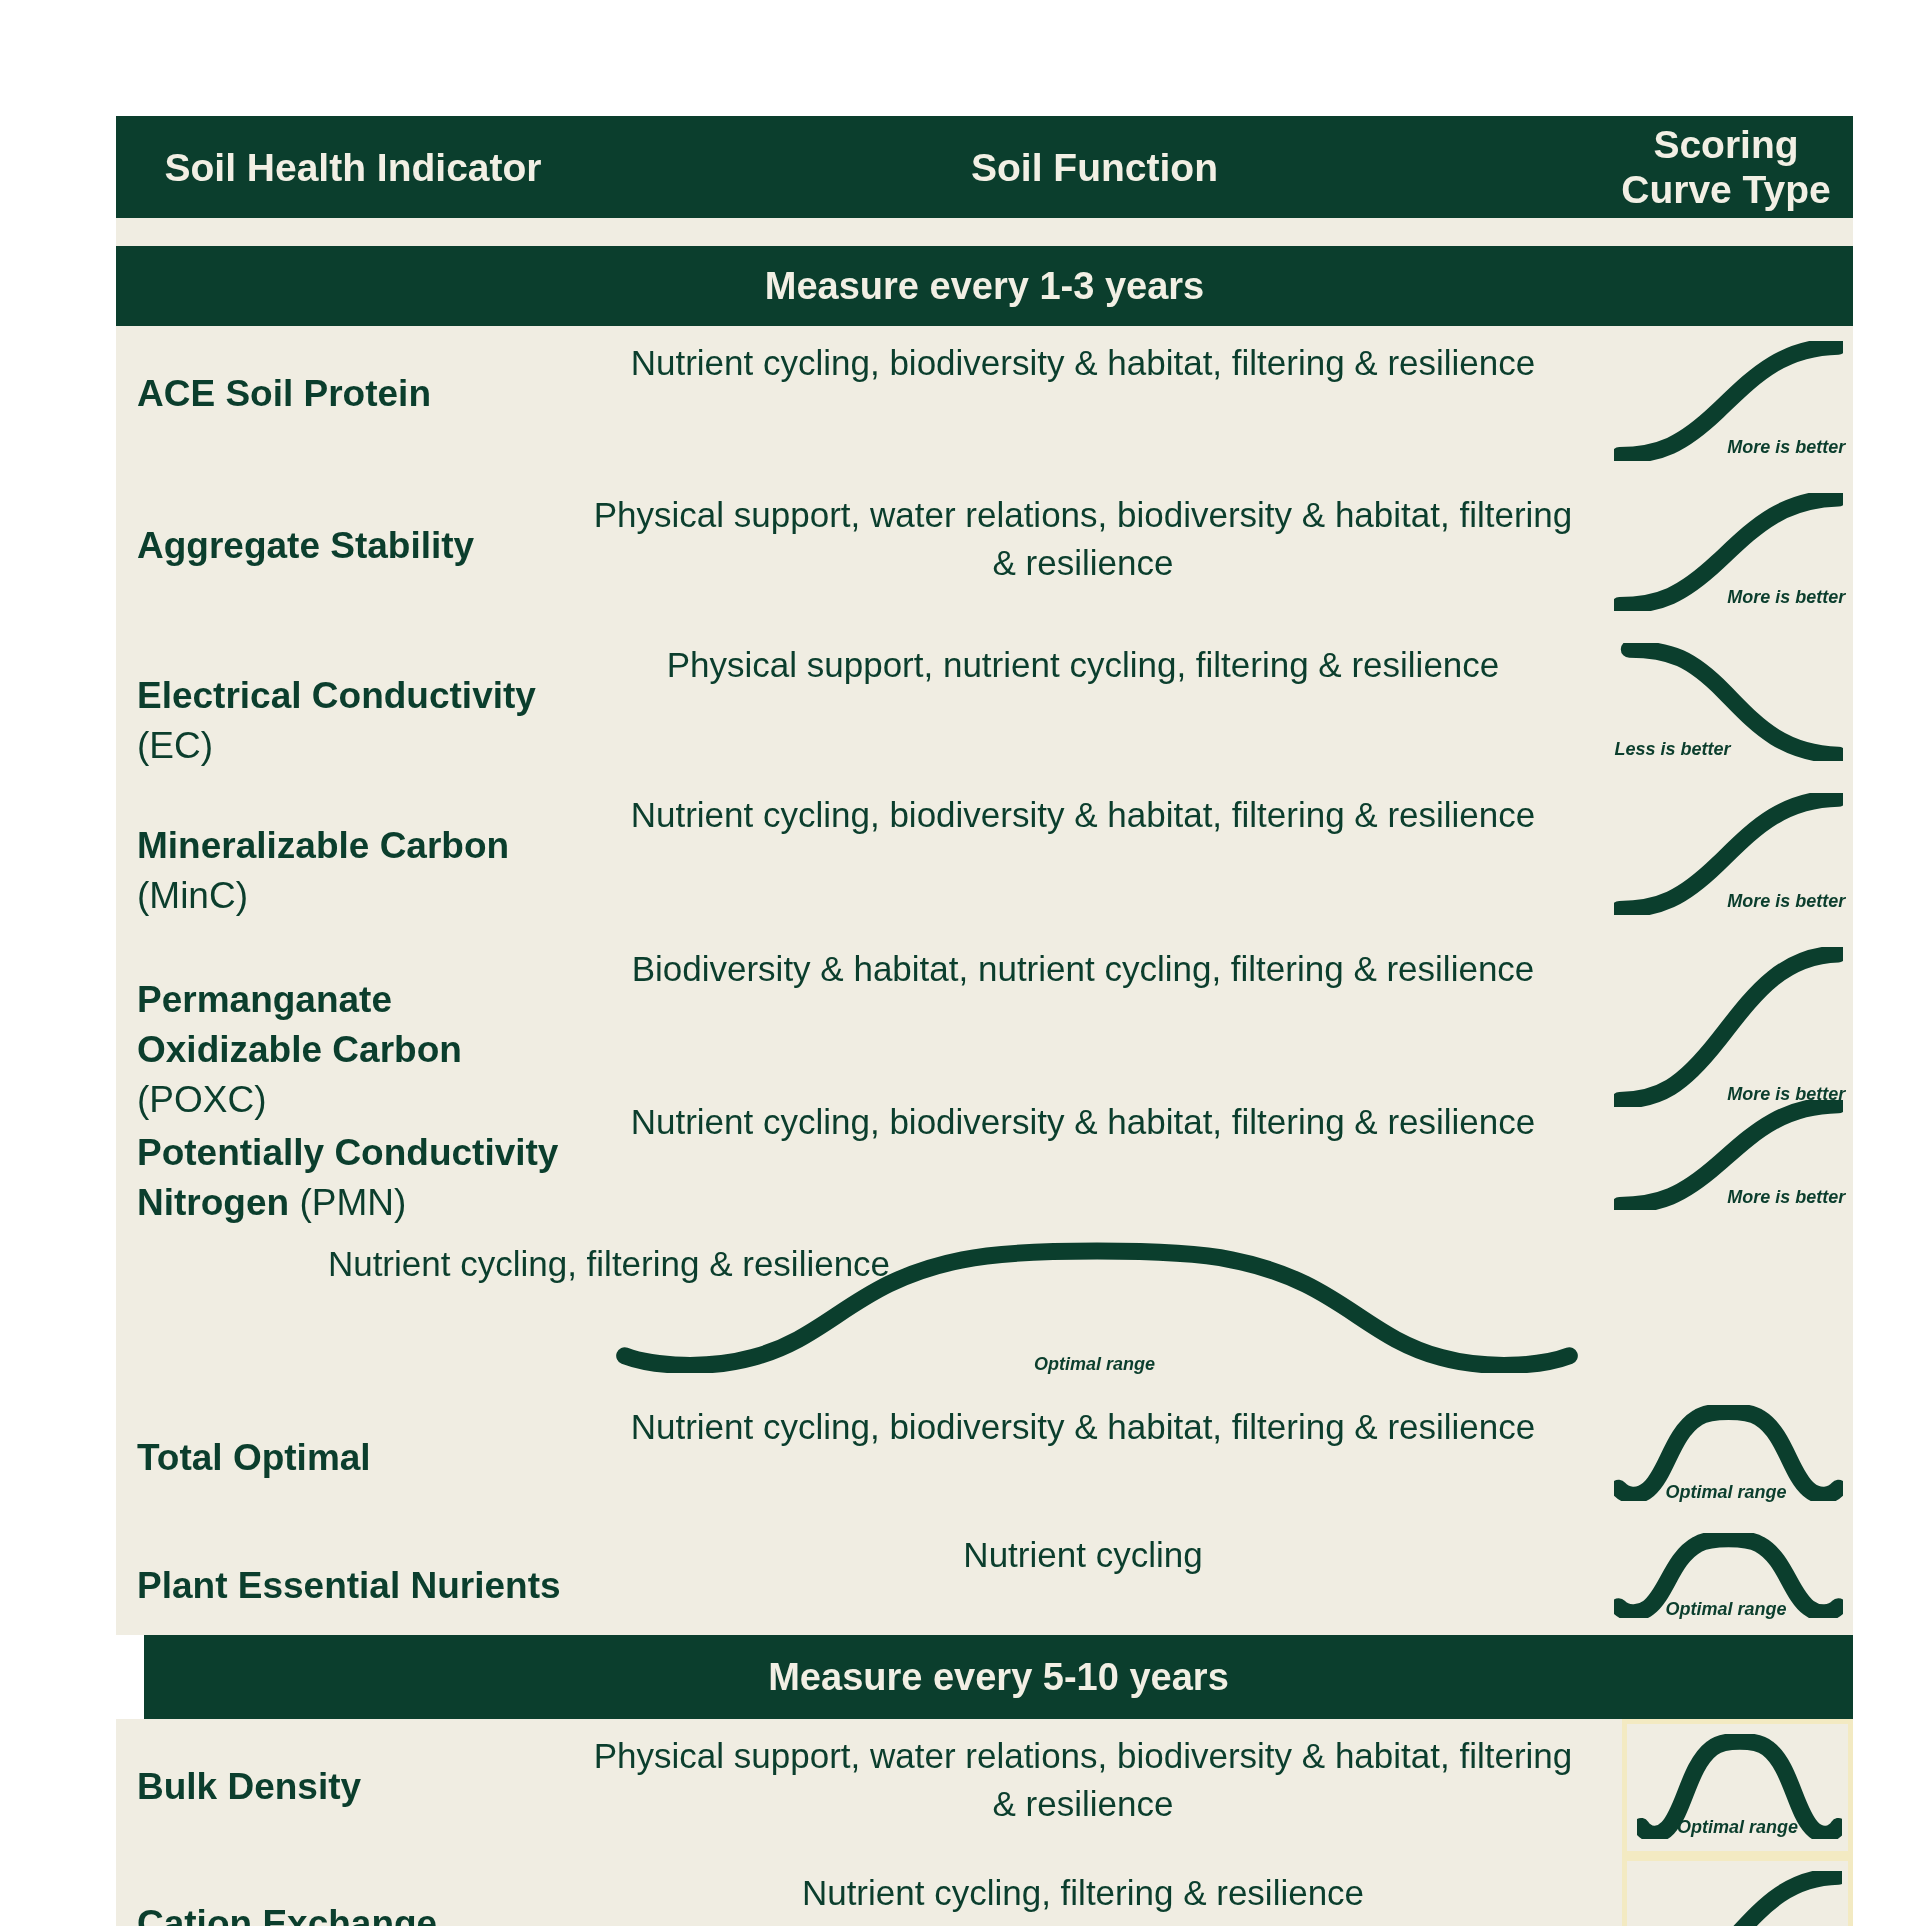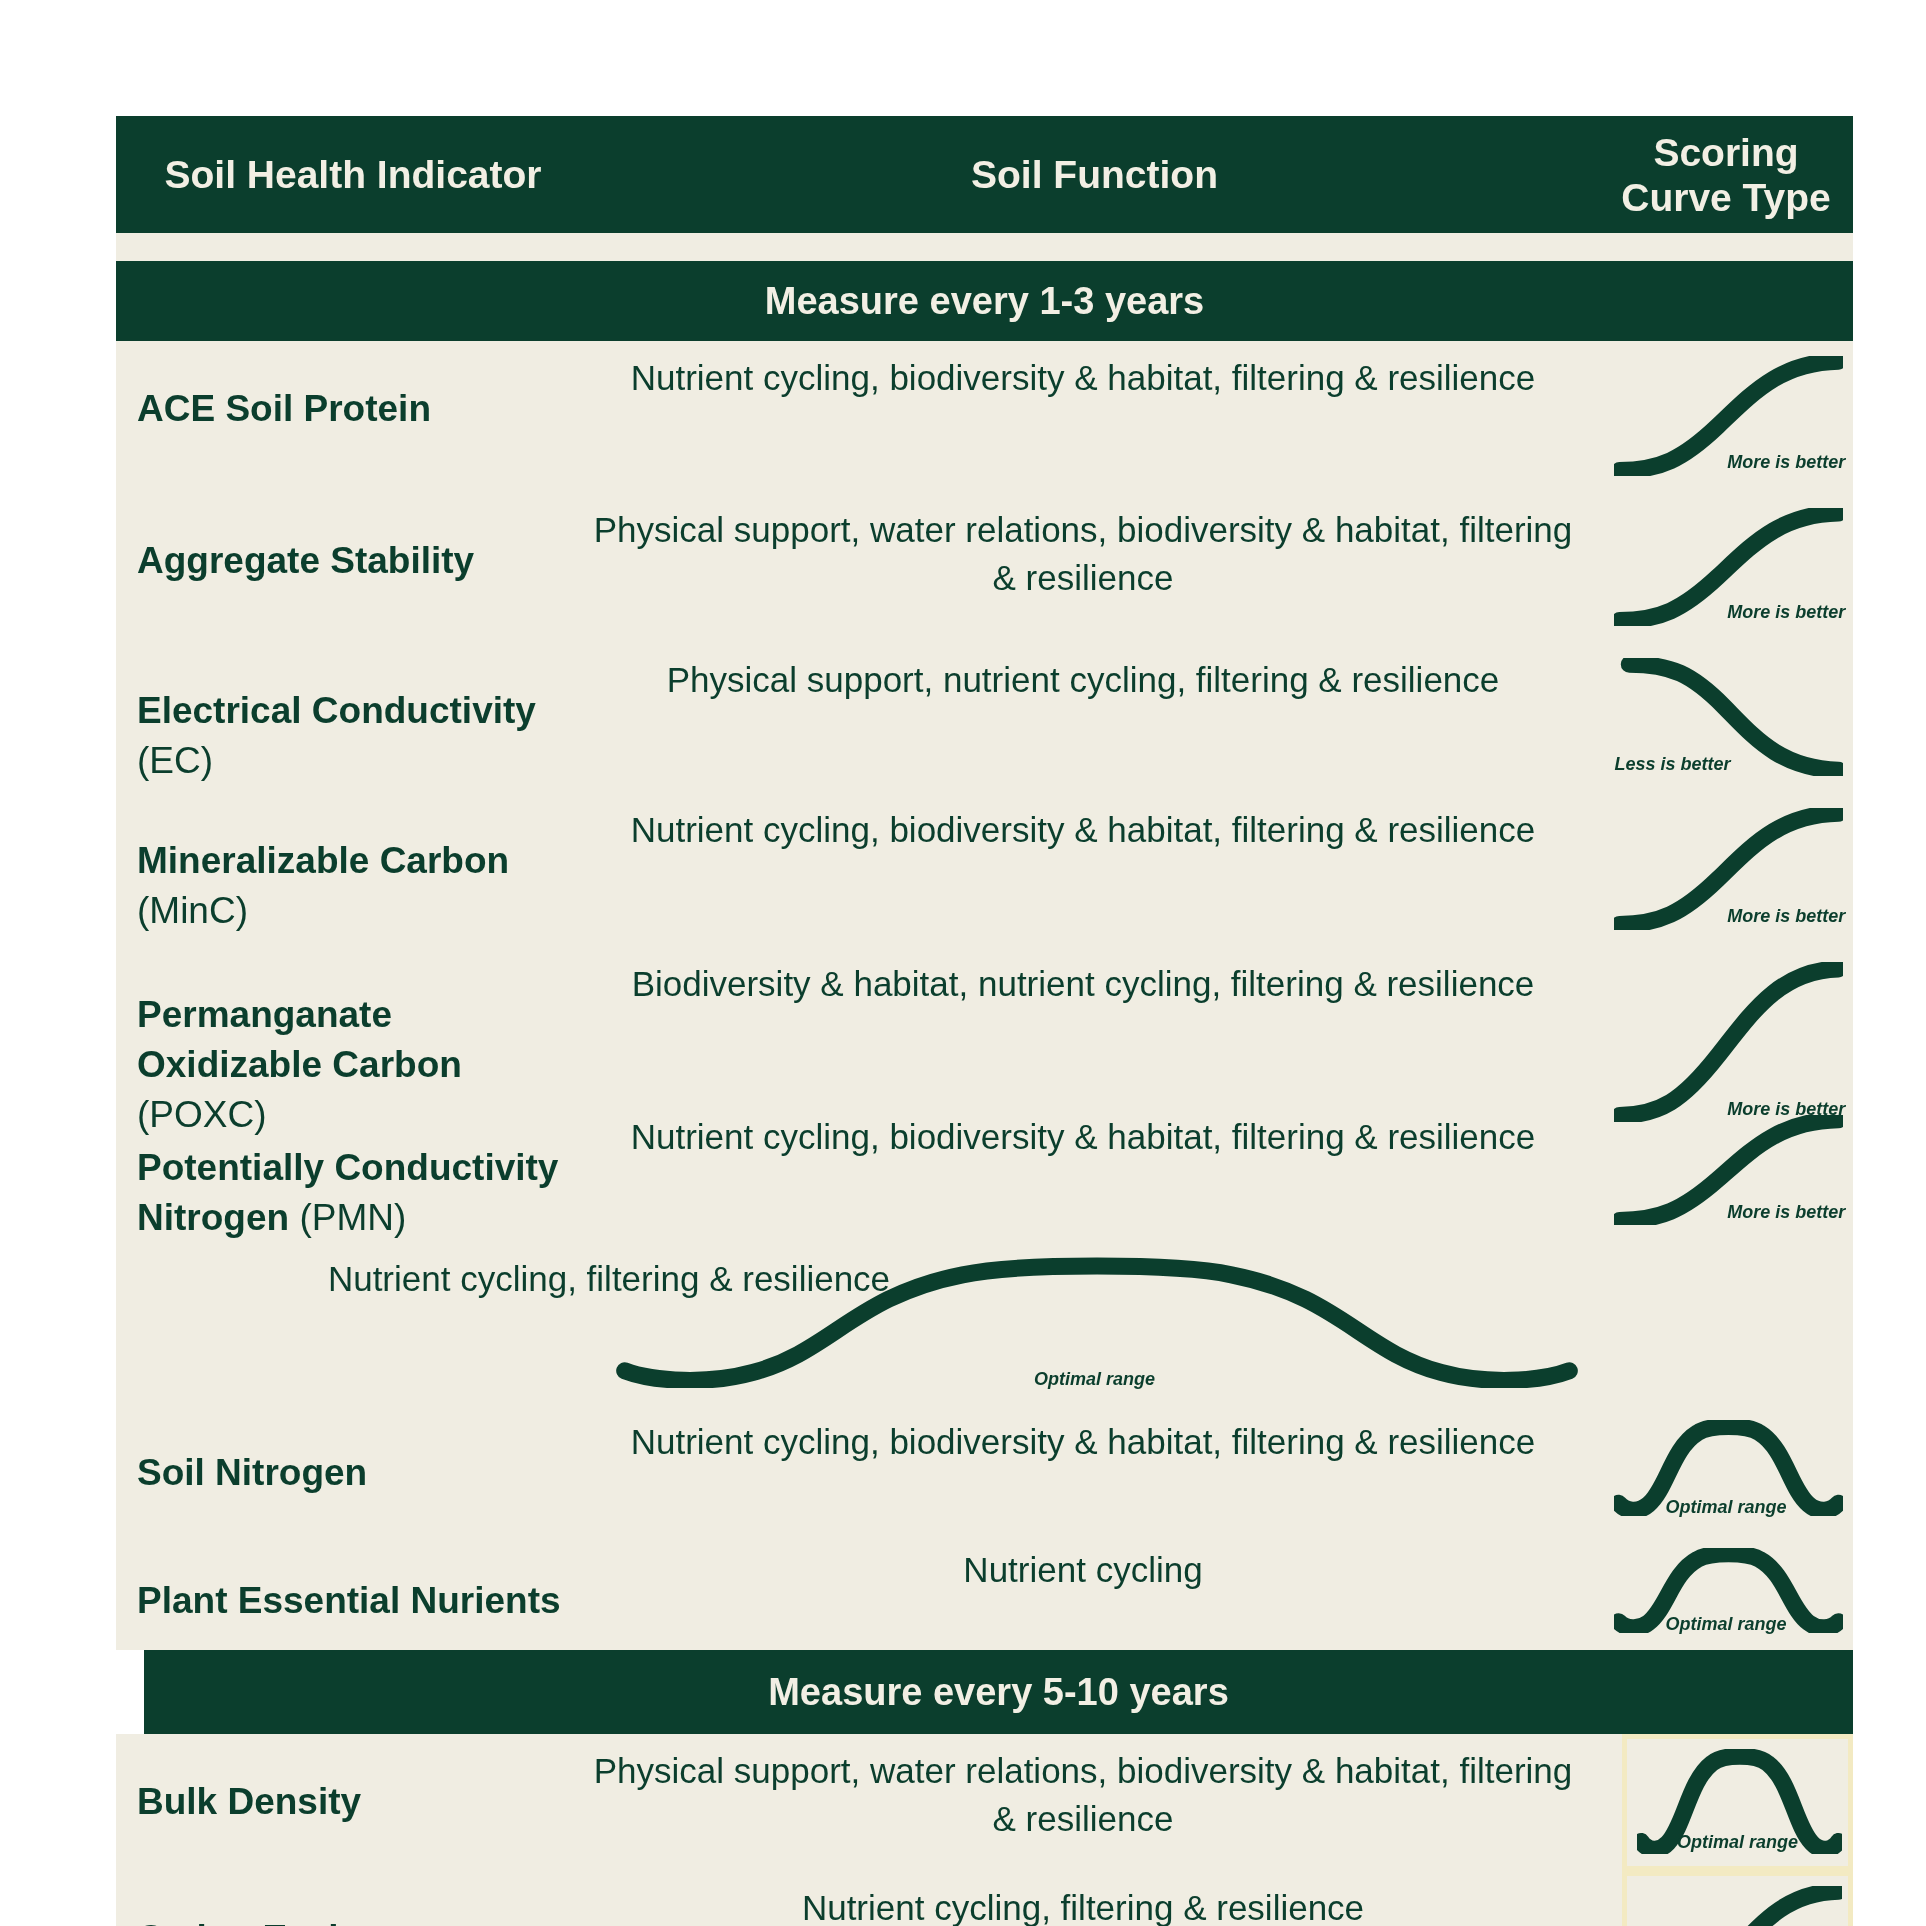--- a/index.html
+++ b/index.html
@@ -5,21 +5,21 @@
   :root{
     --green:#0b3e2d;
     --cream:#f0ede2;
     --pale:#f3eac2;
     --bartext:#f2efe4;
   }
   html,body{margin:0;padding:0;background:#ffffff;}
   .page{position:relative;width:1965px;height:2542px;background:#ffffff;
         font-family:"Liberation Sans", sans-serif;overflow:hidden;}
   .table{position:absolute;left:116px;top:116px;width:1737px;}
-  .main-header{display:grid;grid-template-columns:474px 1009px 254px;height:117px;
+  .main-header{display:grid;grid-template-columns:474px 1009px 254px;height:102px;
         background:var(--green);align-items:center;}
   .hcell{ text-align:center;color:var(--bartext);font-weight:bold;font-size:39px;line-height:45px;}
   .gap{height:28px;background:var(--cream);}
   .section-bar{background:var(--green);color:var(--bartext);display:flex;align-items:center;
         justify-content:center;font-weight:bold;font-size:38px;}
   .row{display:grid;grid-template-columns:474px 1009px 254px;background:var(--cream);}
   .ind{padding:11.6px 0 0 21px;font-size:37px;line-height:50px;color:var(--green);
         font-weight:bold;white-space:nowrap;margin-top:31px;}
   .ind .reg{font-weight:normal;}
   .fn{padding-top:13px;font-size:35px;line-height:48px;color:var(--green);width:986px;text-align:center;}
@@ -145,21 +145,21 @@
             <div class="curve-area">
               <svg viewBox="0 0 600 300" preserveAspectRatio="none">
                 <path d="M 12 262 C 30 288 64 293 90 266 C 138 218 152 90 218 41 C 252 14 348 14 382 41 C 448 90 462 218 510 266 C 536 293 570 288 588 262"></path>
               </svg>
             </div>
             <div class="curve-label lbl-optimal">Optimal range</div>
           </div>
         </div>
         <div class="row" style="height: 128px;">
           <div class="ind">
-            <div><span>Soil Nitrogen</span></div>
+            <div><span>Total Optimal</span></div>
           </div>
           <div class="fn">Nutrient cycling, biodiversity &amp; habitat, filtering &amp; resilience</div>
           <div class="curve-cell">
             <div class="curve-area">
               <svg viewBox="0 0 600 300" preserveAspectRatio="none">
                 <path d="M 12 262 C 30 288 64 293 90 266 C 138 218 152 90 218 41 C 252 14 348 14 382 41 C 448 90 462 218 510 266 C 536 293 570 288 588 262"></path>
               </svg>
             </div>
             <div class="curve-label lbl-optimal">Optimal range</div>
           </div>

